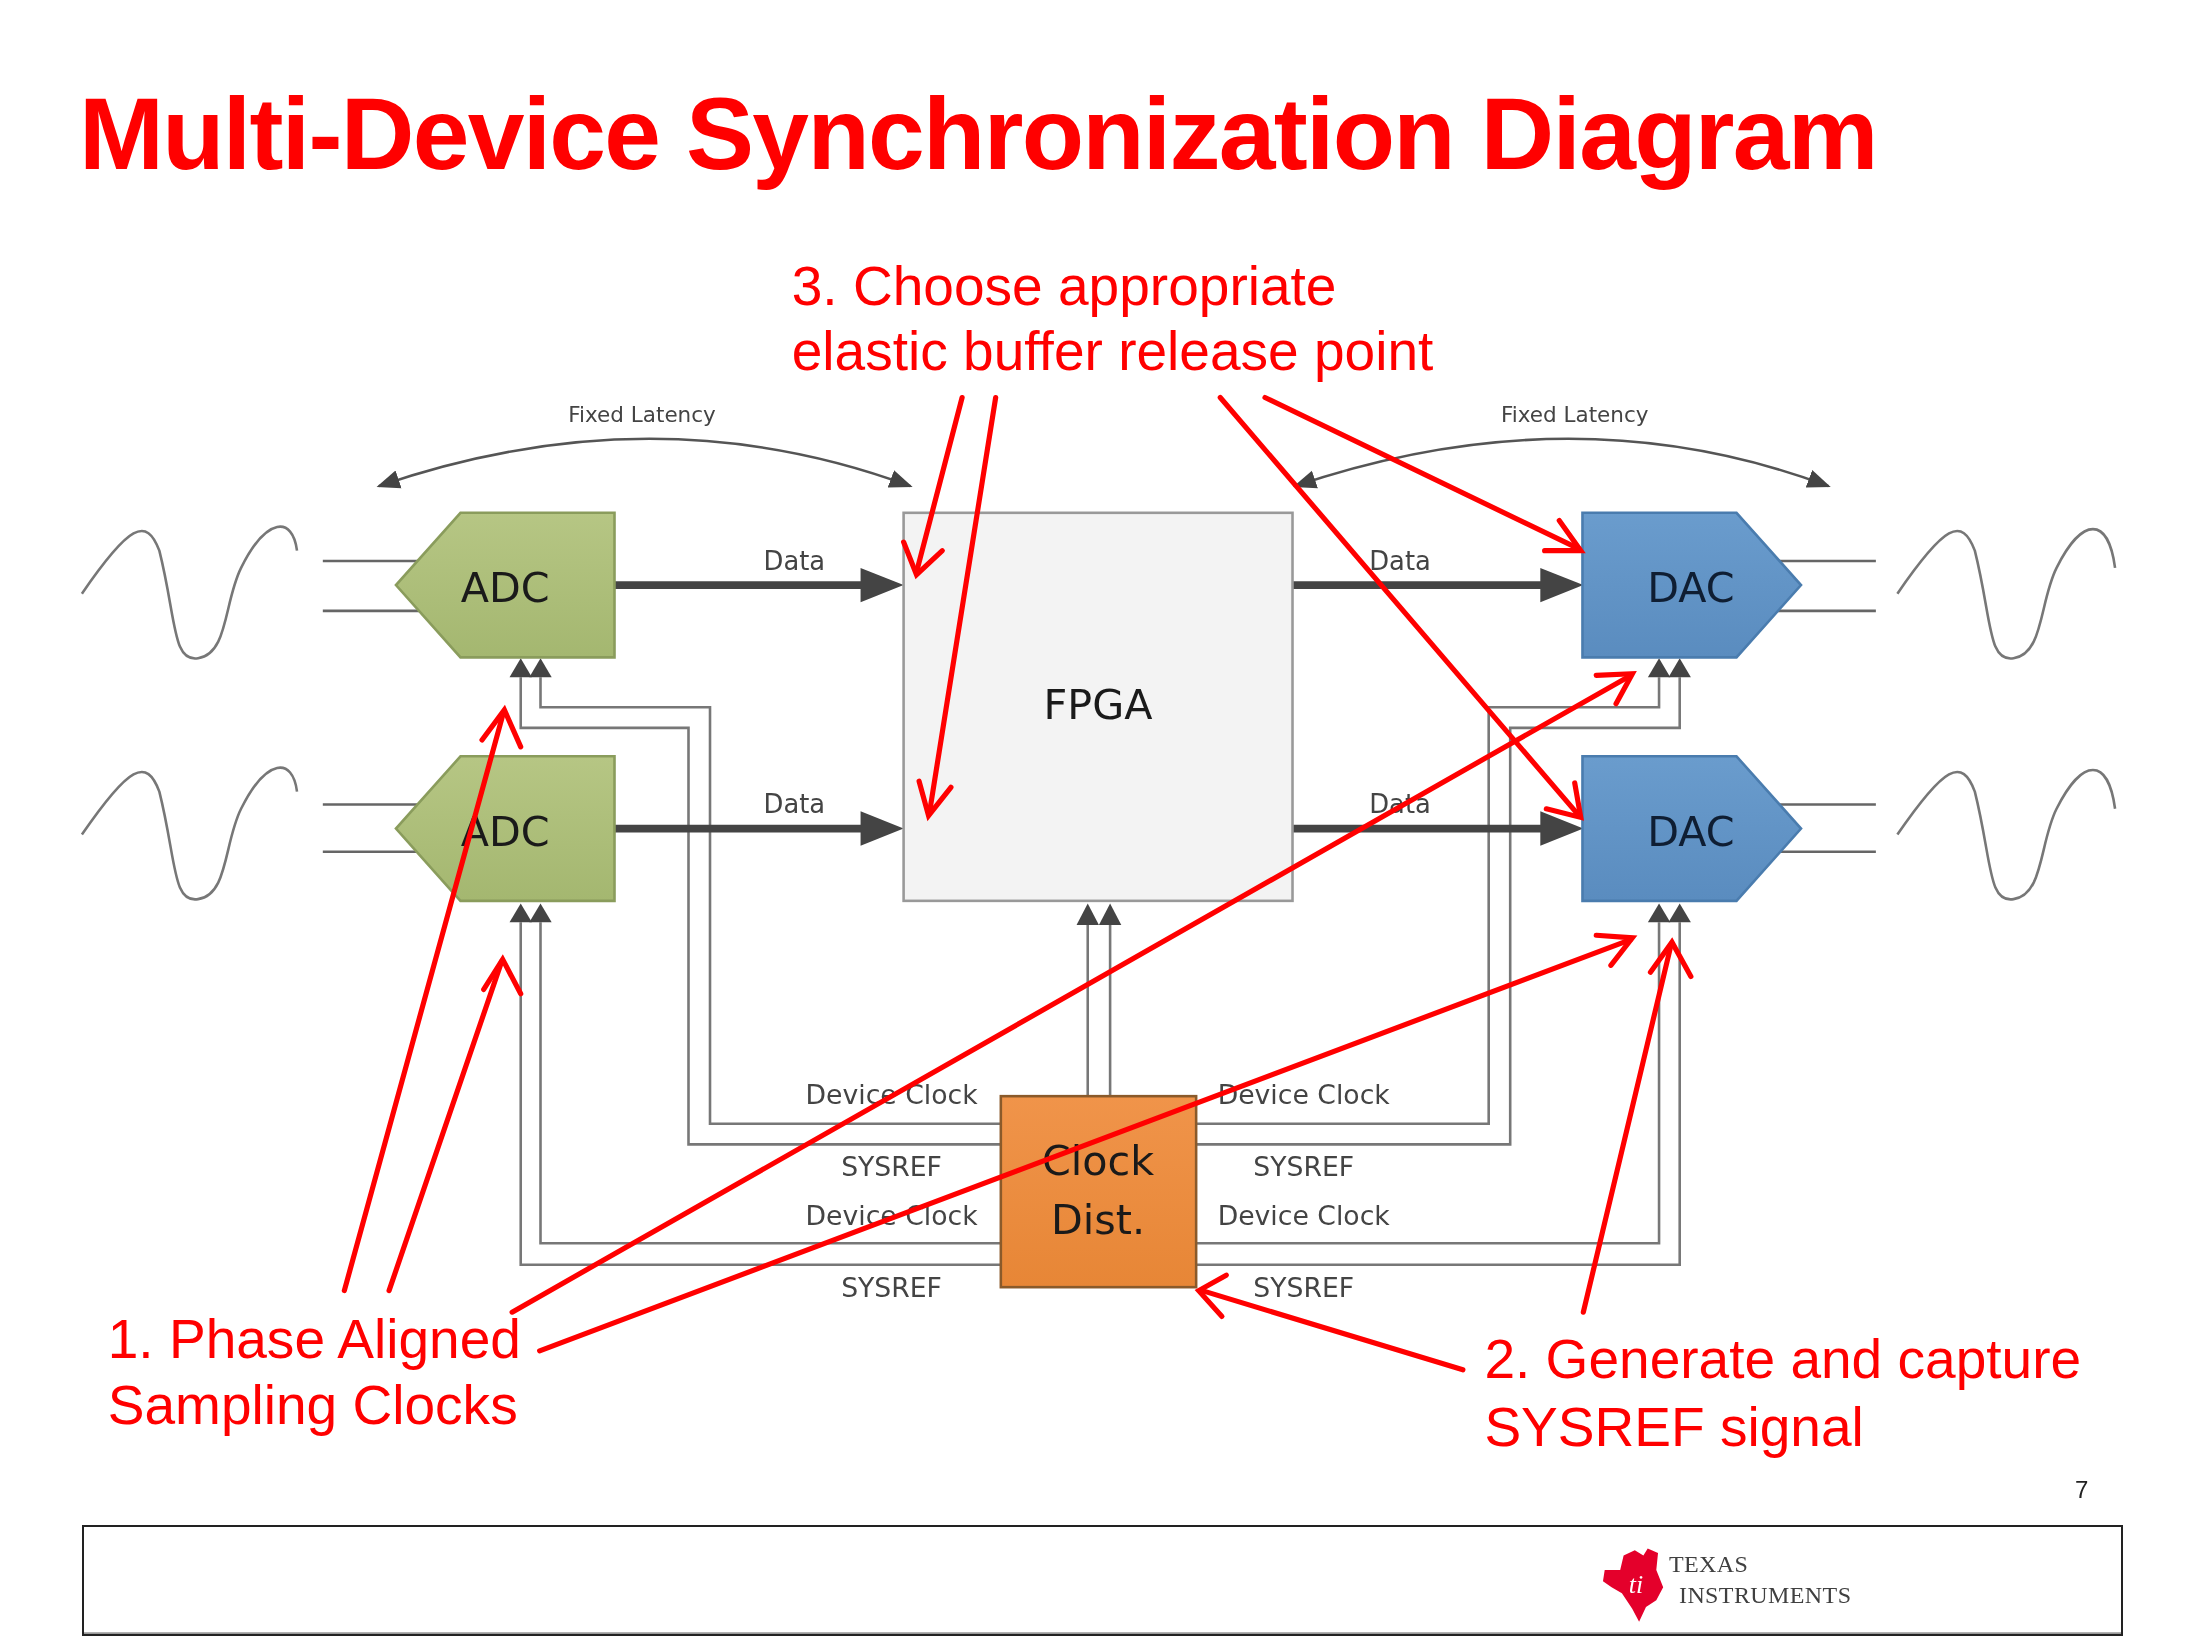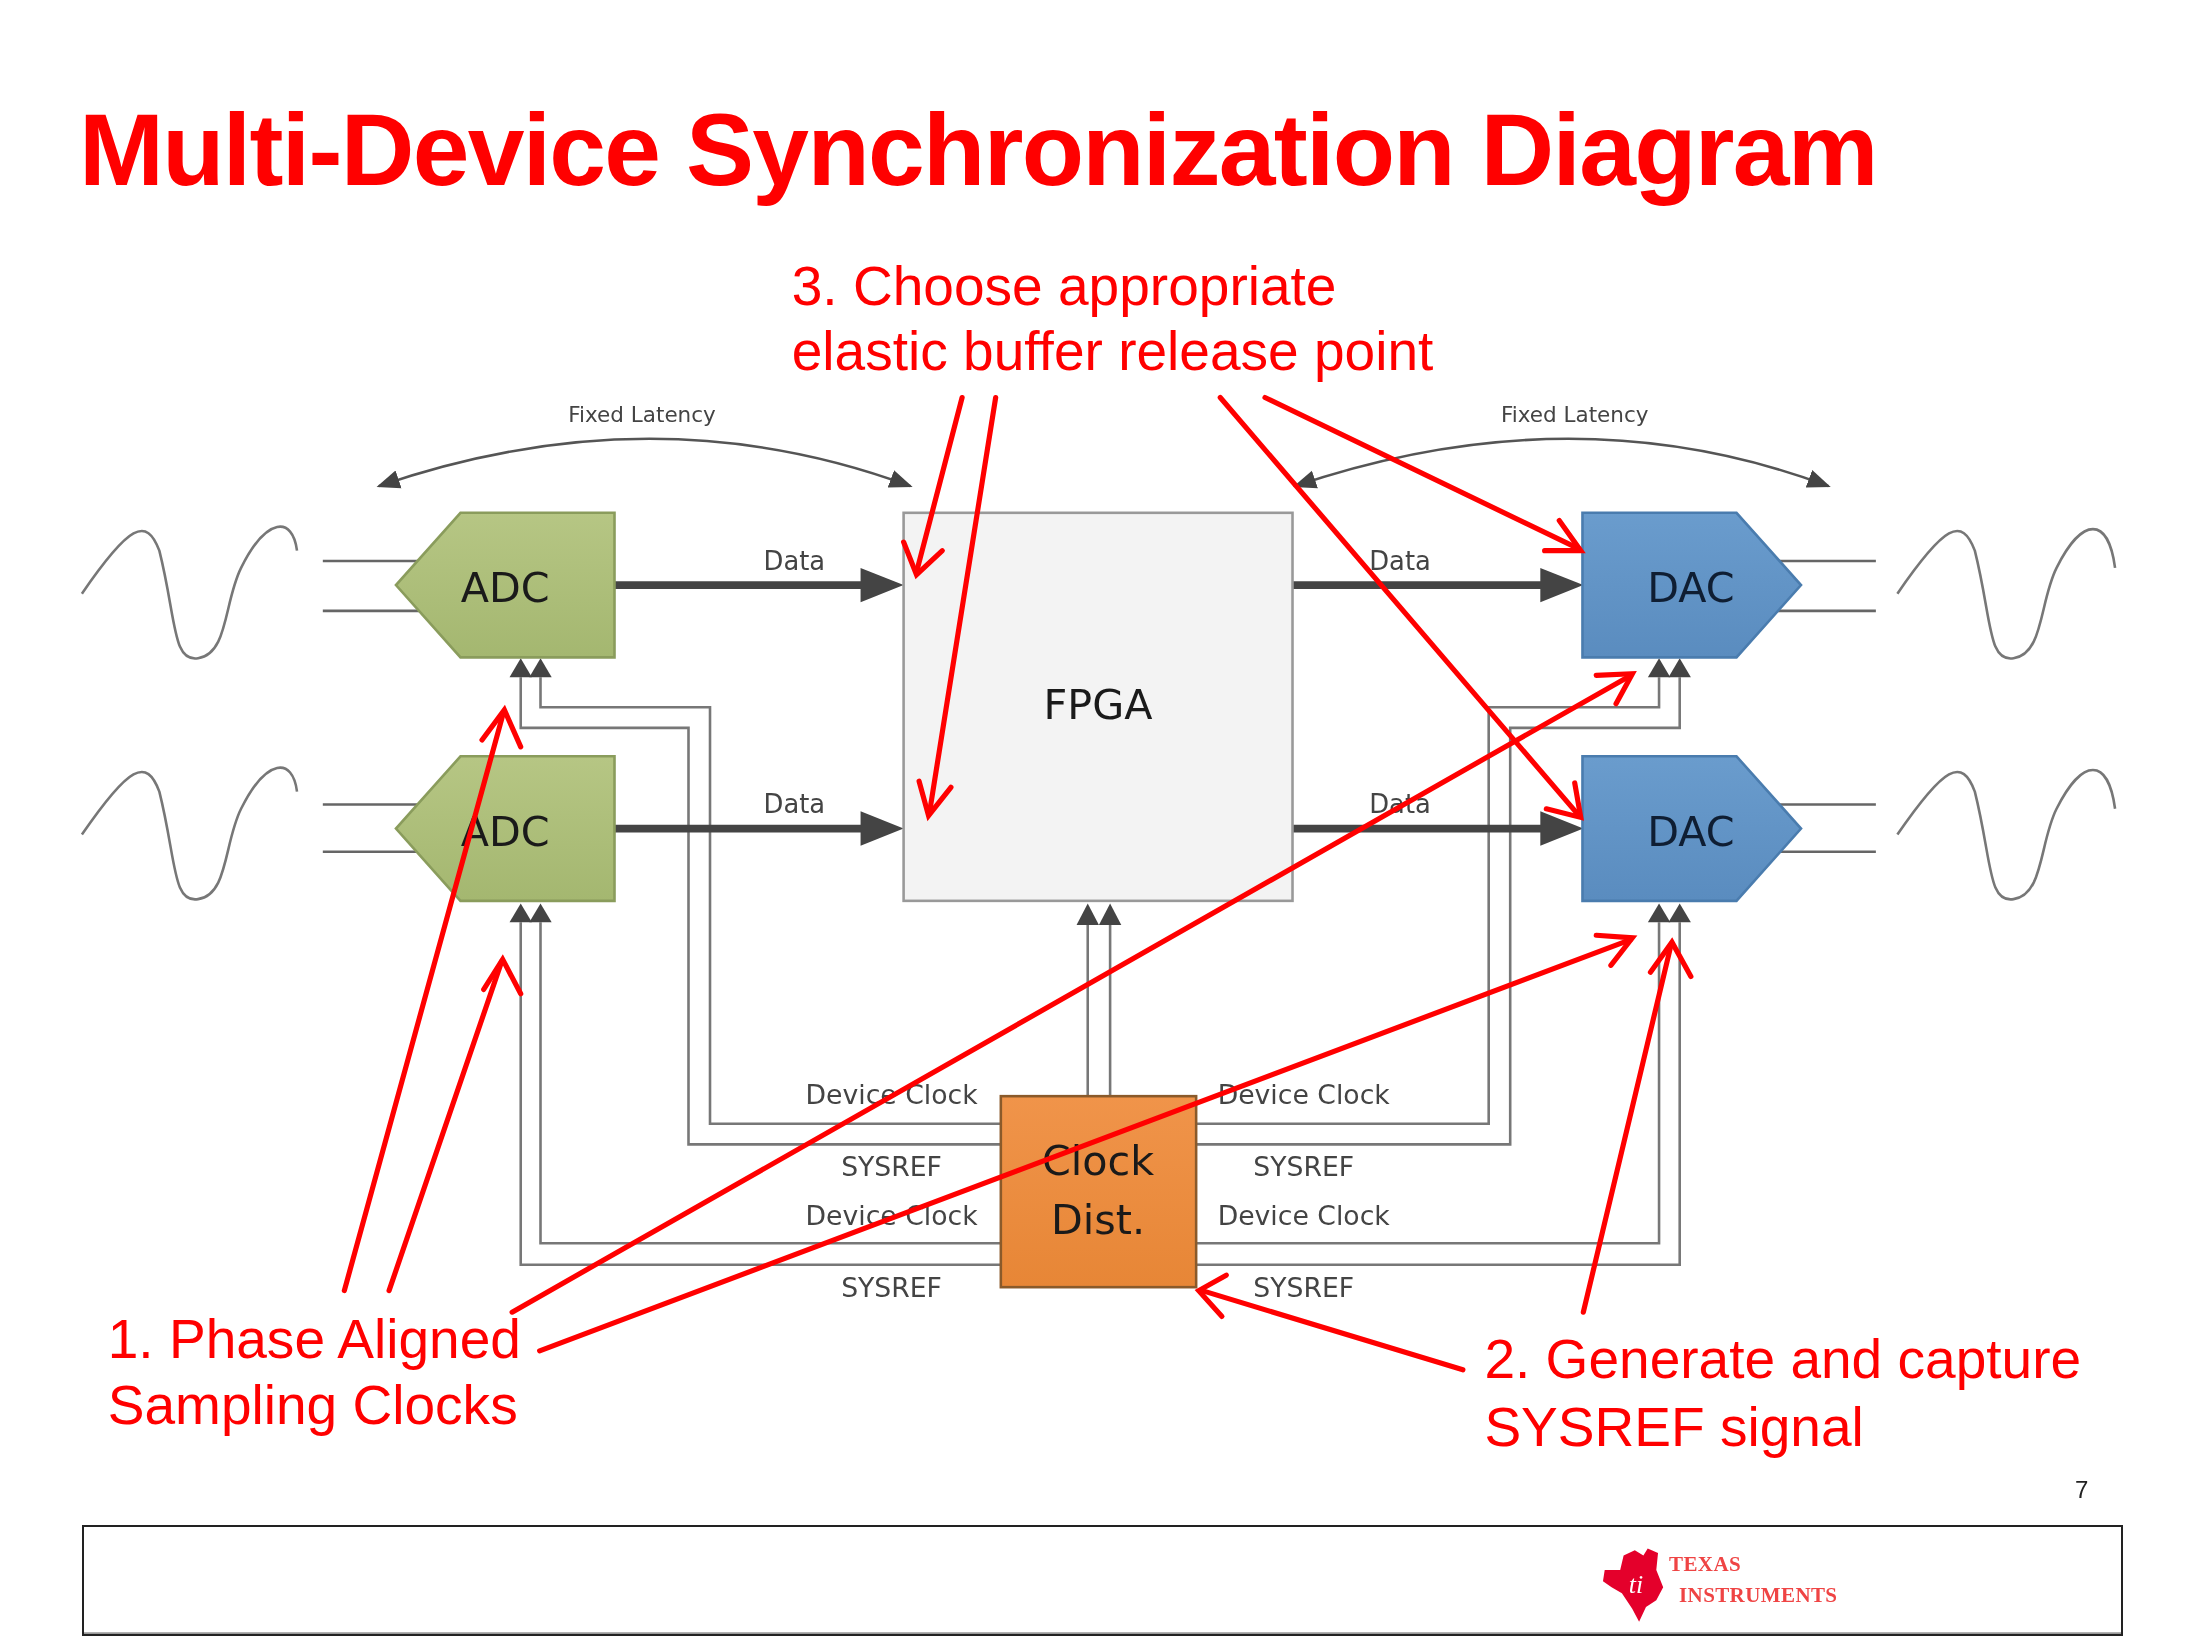--- a/index.html
+++ b/index.html
@@ -1,24 +1,24 @@
 <!DOCTYPE html>
 <html style="font-size:13.8px"><head>
 <meta charset="utf-8">
 <style>
   html,body{margin:0;padding:0;background:#fff;}
   body{width:2203px;height:1652px;position:relative;overflow:hidden;font-family:"Liberation Sans",sans-serif;}
-  .title{position:absolute;left:79px;top:76px;font-size:102px;font-weight:bold;color:#ff0000;letter-spacing:-1.7px;white-space:nowrap;font-family:"Liberation Sans",sans-serif;margin-top:16px;}
+  .title{position:absolute;left:79px;top:76px;font-size:102px;font-weight:bold;color:#ff0000;letter-spacing:-1.7px;white-space:nowrap;font-family:"Liberation Sans",sans-serif;}
   svg.diagram{position:absolute;left:0;top:0;}
   .lbl{font-family:"DejaVu Sans",sans-serif;fill:#444;}
   .ann{font-family:"Liberation Sans",sans-serif;fill:#ff0000;font-size:64px;}
   .footer-box{position:absolute;left:82px;top:1525px;width:2037px;height:107px;border:2.6px solid #222;box-shadow:0 -1.7px 0 #999 inset;}
   .page-num{position:absolute;left:2075px;top:1476px;font-size:24px;color:#222;font-family:"Liberation Sans",sans-serif;}
   .ti-logo{position:absolute;left:1596px;top:1540px;width:284px;height:86px;}
-  .ti-text{position:absolute;left:1669px;top:1549px;font-family:"Liberation Serif",serif;color:#ef4444;font-size:21px;line-height:31px;letter-spacing:0.4px;font-weight:bold;}
+  .ti-text{position:absolute;left:1669px;top:1549px;font-family:"Liberation Serif",serif;color:#404040;font-size:24px;line-height:31px;letter-spacing:0.4px;}
 </style>
 </head>
 <body>
 
 <div class="title">Multi-Device Synchronization Diagram</div>
 
 <svg class="diagram" width="2203" height="1652" viewBox="0 0 2560 1920" xmlns="http://www.w3.org/2000/svg">
   <defs>
     <marker id="gArrow" viewBox="0 0 10 10" refX="9" refY="5" markerWidth="5" markerHeight="5" orient="auto-start-reverse">
       <path d="M0,0 L10,5 L0,10 z" fill="#444"></path>

